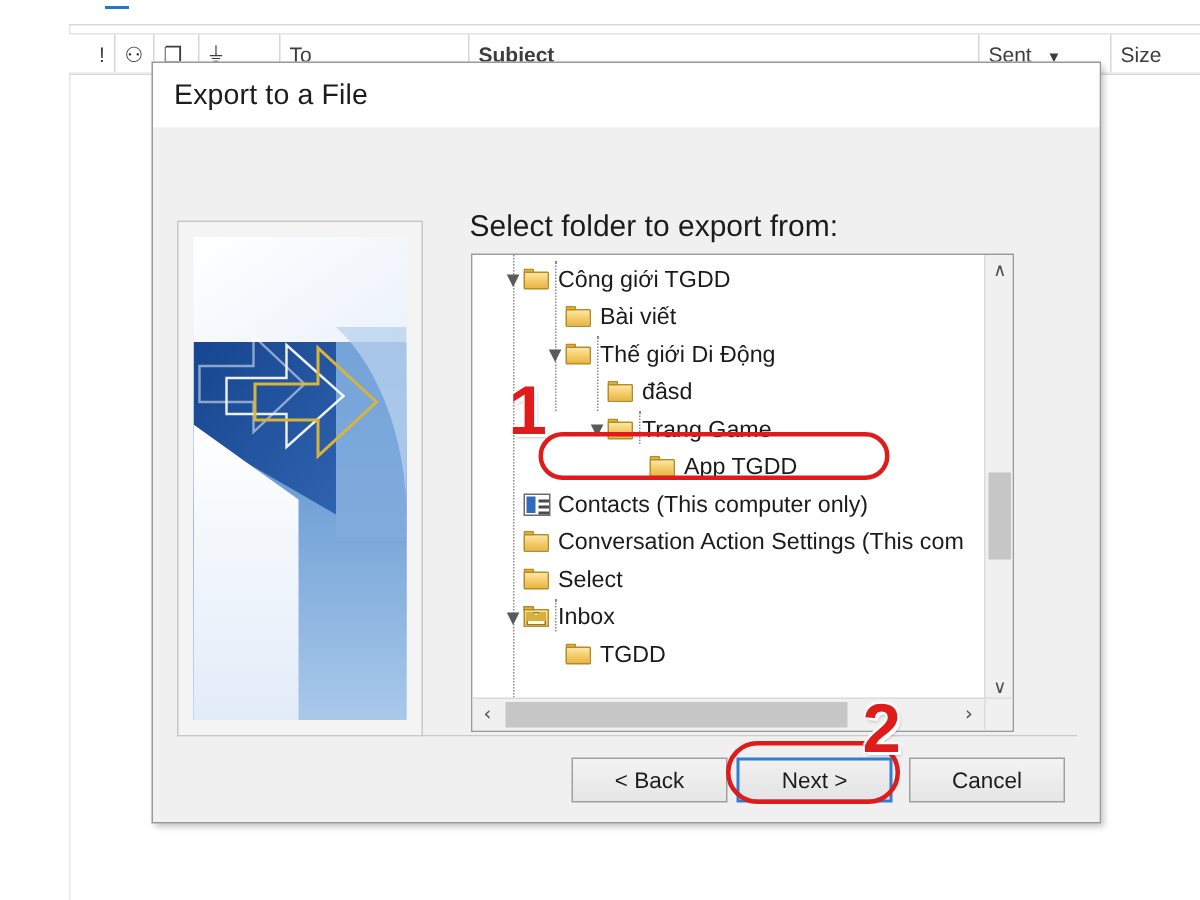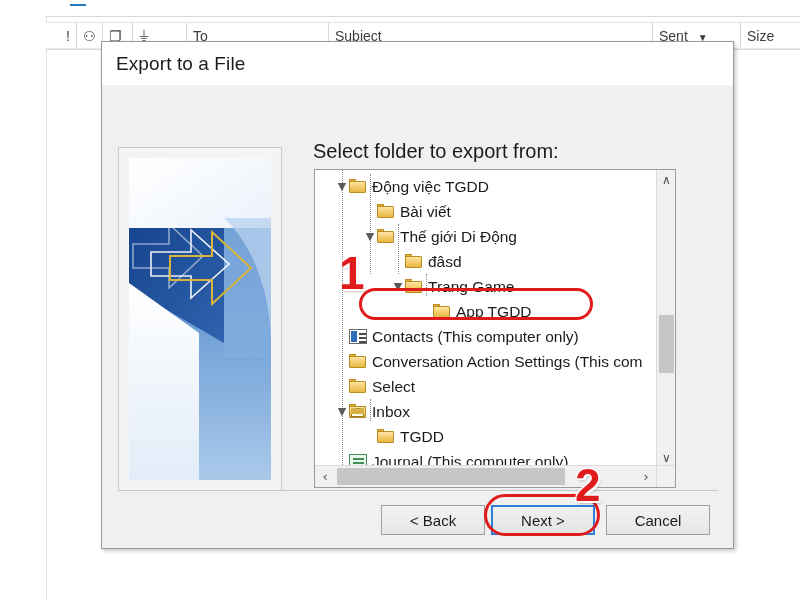--- a/index.html
+++ b/index.html
@@ -147,21 +147,21 @@
     </div>
     <div class="ol-col" style="left:56px;width:30px;">
       <span class="ol-glyph">❐</span>
     </div>
     <div class="ol-col" style="left:86px;width:30px;">
       <span class="ol-glyph">⏚</span>
     </div>
     <div class="ol-col" style="left:116px;width:150px;margin-left:24px;">
       <span>To</span>
     </div>
-    <div class="ol-col" style="left:282px;width:340px;">
+    <div class="ol-col" style="left:266px;width:340px;font-weight:bold;">
       <span>Subject</span>
     </div>
     <div class="ol-col" style="left:606px;width:88px;">
       <span>Sent</span>
       <span class="ol-glyph" style="margin-left:6px;font-size:10px;">▼</span>
     </div>
     <div class="ol-col" style="left:694px;width:60px;">
       <span>Size</span>
     </div>
   </div>
@@ -224,21 +224,21 @@
         <div class="dotline" style="left:83px;top:54px;height:50px;"></div>
         <div class="dotline" style="left:111px;top:104px;height:22px;"></div>
         <div class="dotline" style="left:55px;top:229px;height:22px;"></div>
 
         <div class="trow" style="top:4px;left:20px;">
           <span class="chev">▼</span>
           <span class="ficon">
               <i class="tab"></i>
               <i class="bdy"></i>
             </span>
-          <span class="tlabel">Động việc TGDD</span>
+          <span class="tlabel">Công giới TGDD</span>
         </div>
 
         <div class="trow" style="top:29px;left:48px;">
           <span class="chev empty">▼</span>
           <span class="ficon">
               <i class="tab"></i>
               <i class="bdy"></i>
             </span>
           <span class="tlabel">Bài viết</span>
         </div>
@@ -321,29 +321,20 @@
 
         <div class="trow" style="top:254px;left:48px;">
           <span class="chev empty">▼</span>
           <span class="ficon">
               <i class="tab"></i>
               <i class="bdy"></i>
             </span>
           <span class="tlabel">TGDD</span>
         </div>
 
-        <div class="trow" style="top:279px;left:20px;">
-          <span class="chev empty">▼</span>
-          <span class="jicon">
-              <i class="jl" style="top:3px;"></i>
-              <i class="jl" style="top:7px;"></i>
-              <i class="jl" style="top:11px;"></i>
-            </span>
-          <span class="tlabel">Journal (This computer only)</span>
-        </div>
       </div>
 
       <div id="vscroll">
         <div id="vs-up">∧</div>
         <div id="vs-thumb"></div>
         <div id="vs-dn">∨</div>
       </div>
 
       <div id="hscroll">
         <div id="hs-lf">‹</div>

